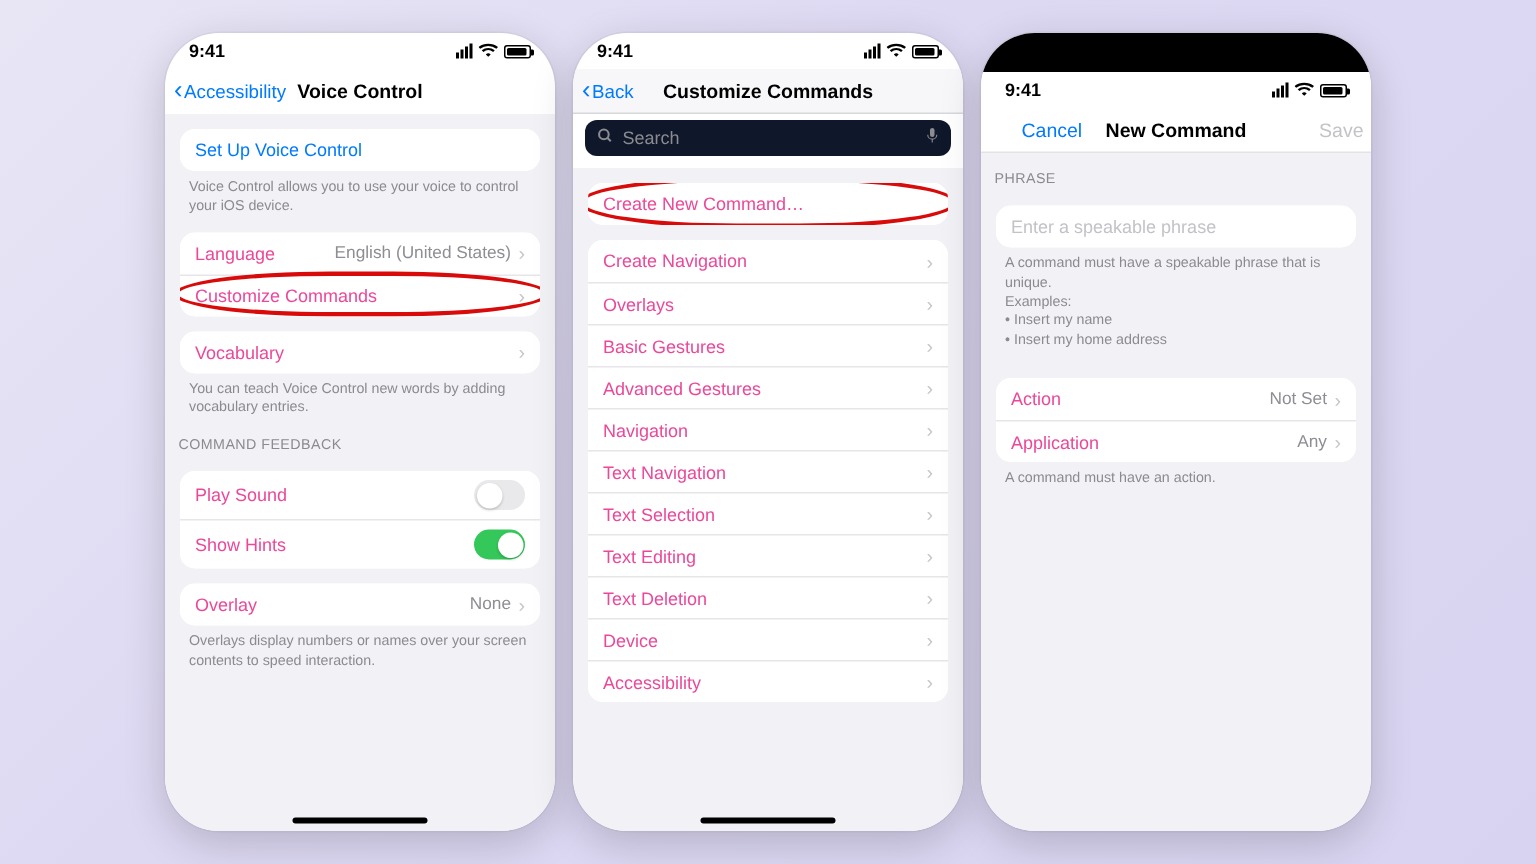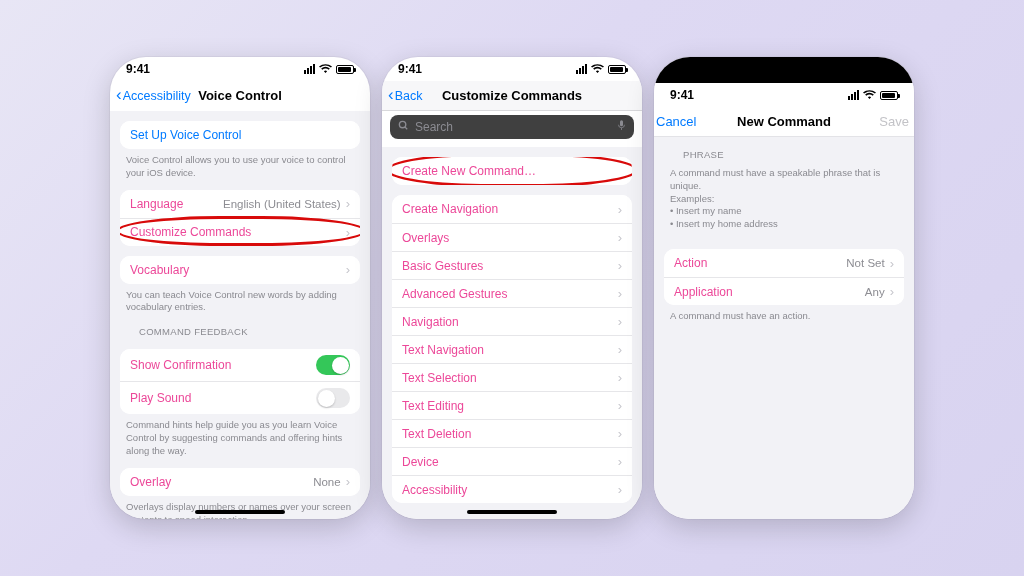--- a/index.html
+++ b/index.html
@@ -1,21 +1,21 @@
 <!DOCTYPE html>
 <html><head>
 <meta charset="utf-8">
 <style>
   * { box-sizing: border-box; margin: 0; padding: 0; font-family: -apple-system, "SF Pro Text", "Helvetica Neue", Helvetica, Arial, sans-serif; -webkit-font-smoothing: antialiased; }
   body { width:1024px; height:576px; overflow:hidden;
     background: linear-gradient(135deg,#e8e6f5 0%, #ded9f3 40%, #d8d3f0 100%);
     display:flex; justify-content:center; align-items:center; gap:12px;
   }
   .phone {
-    width:260px; height:462px; background:#fff; border-radius:36px;
+    width:260px; height:532px; background:#fff; border-radius:36px;
     box-shadow:0 8px 28px rgba(0,0,0,.18), 0 0 0 1px rgba(0,0,0,.04);
     overflow:hidden; position:relative; display:flex; flex-direction:column;
   }
   .phone.gray .content-area{ background:#f2f2f6; }
   
   .device-top {
     height:26px; background:#000; display:flex; justify-content:center; align-items:flex-start;
   }
   .device-top .notch{ width:96px; height:20px; background:#000; border-radius:0 0 14px 14px; }
   
@@ -35,46 +35,46 @@
 
   
   .nav{
     height:30px; display:flex; align-items:center; justify-content:center;
     position:relative; padding:0 8px; border-bottom:1px solid transparent;
   }
   .phone2 .nav{ border-bottom:1px solid #d8d8db; background:#f7f7f9;}
   .nav .title{ font-size:13px; font-weight:600;}
   .nav .back{ position:absolute; left:6px; display:flex; align-items:center; color:#007aff; font-size:12.5px; gap:1px; cursor:pointer;}
   .nav .back .chev{ font-size:17px; line-height:0; position:relative; top:-1px; font-weight:500;}
-  .nav .left-link{ position:absolute; left:2px; color:#007aff; font-size:13px;}
+  .nav .left-link{ position:absolute; left:27px; color:#007aff; font-size:13px;}
   .nav .right-link{ position:absolute; right:5px; color:#c3c3c7; font-size:13px;}
 
   
   .searchbar{
-    margin:4px 8px 8px; background:#404040; border-radius:8px; height:24px;
+    margin:4px 8px 8px; background:#0f172a; border-radius:8px; height:24px;
     display:flex; align-items:center; padding:0 8px; color:#8b8b91; font-size:12px; gap:6px;
   }
   .searchbar .mic{ margin-left:auto;}
 
   .content-area{ flex:1; overflow-y:auto; padding-bottom:24px;}
   
   .group{ margin:10px 10px 0; background:#fff; border-radius:10px; overflow:hidden;}
   .phone1 .group, .phone2 .group, .phone3 .group{ box-shadow:none;}
   .row{
     min-height:28px; padding:6px 10px; display:flex; align-items:center; font-size:12px;
     border-top:1px solid #e6e6e9; position:relative; background:#fff;
   }
   .row:first-child{ border-top:none;}
   .row .label{ color:#ec4899;}
   .row .value{ margin-left:auto; color:#8d8d93; font-size:11.5px;}
   .row .chevron{ color:#c6c6cc; font-size:13px; margin-left:5px;}
   .row.link .label{ color:#007aff; }
   .row.input-row{ color:#c2c2c8;}
   .footer-text{ font-size:9.5px; color:#8a8a90; padding:5px 16px 0; line-height:1.35;}
-  .section-label{ font-size:9.5px; color:#8a8a90; padding:12px 29px 2px; text-transform:uppercase; letter-spacing:.3px;}
+  .section-label{ font-size:9.5px; color:#8a8a90; padding:12px 9px 2px; text-transform:uppercase; letter-spacing:.3px;}
 
   
   .switch{ margin-left:auto; width:34px; height:20px; border-radius:10px; position:relative; background:#e9e9eb;}
   .switch .knob{ position:absolute; width:17px; height:17px; background:#fff; border-radius:50%; top:1.5px; left:1.5px; box-shadow:0 1px 2px rgba(0,0,0,.2);}
   .switch.on{ background:#34c759;}
   .switch.on .knob{ left:auto; right:1.5px;}
 
   
   .hl{ position:absolute; border:3px solid #d80a0a; border-radius:50%/60%; pointer-events:none; }
 
@@ -142,33 +142,32 @@
       <div class="row">
         <span class="label">Vocabulary</span>
         <span class="chevron" style="margin-left:auto">›</span>
       </div>
     </div>
     <div class="footer-text">You can teach Voice Control new words by adding vocabulary entries.</div>
 
     <div class="section-label">COMMAND FEEDBACK</div>
     <div class="group">
       <div class="row">
-        <span class="label">Show Confirmation</span>
-        <div class="switch on">
-            <div class="knob"></div>
-          </div>
-      </div>
-      <div class="row">
         <span class="label">Play Sound</span>
         <div class="switch">
             <div class="knob"></div>
           </div>
       </div>
-    </div>
-    <div class="footer-text">Command hints help guide you as you learn Voice Control by suggesting commands and offering hints along the way.</div>
+      <div class="row">
+        <span class="label">Show Hints</span>
+        <div class="switch on">
+            <div class="knob"></div>
+          </div>
+      </div>
+    </div>
 
     <div class="group">
       <div class="row">
         <span class="label">Overlay</span>
         <span class="value">None</span>
         <span class="chevron">›</span>
       </div>
     </div>
     <div class="footer-text">Overlays display numbers or names over your screen contents to speed interaction.</div>
 
@@ -301,20 +300,25 @@
     </div>
   </div>
   <div class="nav" style="background:#fff;border-bottom:1px solid #e3e3e7">
     <span class="left-link">Cancel</span>
     <span class="title">New Command</span>
     <span class="right-link">Save</span>
   </div>
 
   <div class="content-area">
     <div class="section-label">PHRASE</div>
+    <div class="group">
+      <div class="row input-row">
+        <span>Enter a speakable phrase</span>
+      </div>
+    </div>
     <div class="footer-text">
       <span>A command must have a speakable phrase that is unique.</span><br>
       <span>Examples:</span><br>
       <span>• Insert my name</span><br>
       <span>• Insert my home address</span>
     </div>
 
     <div class="group" style="margin-top:18px">
       <div class="row">
         <span class="label">Action</span>

